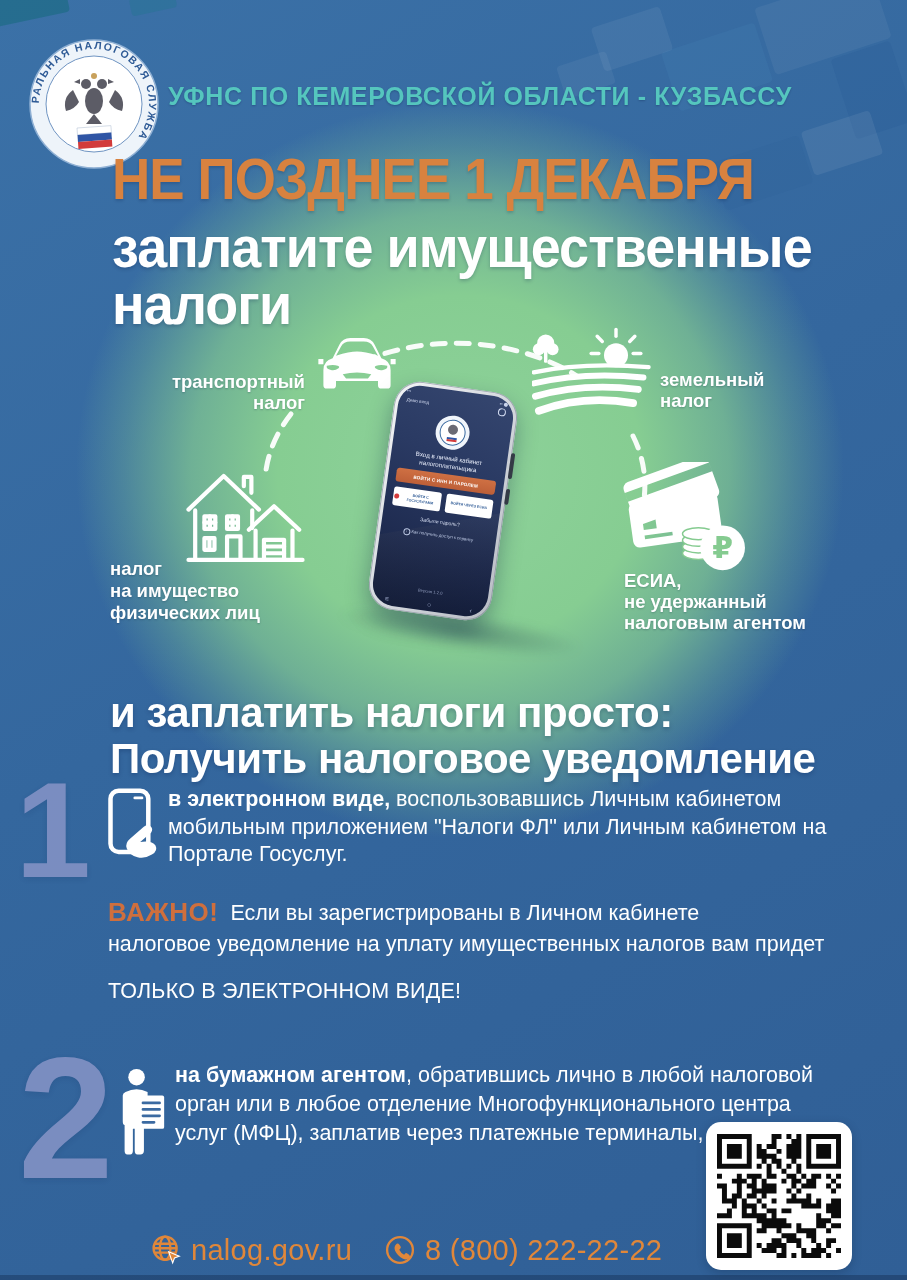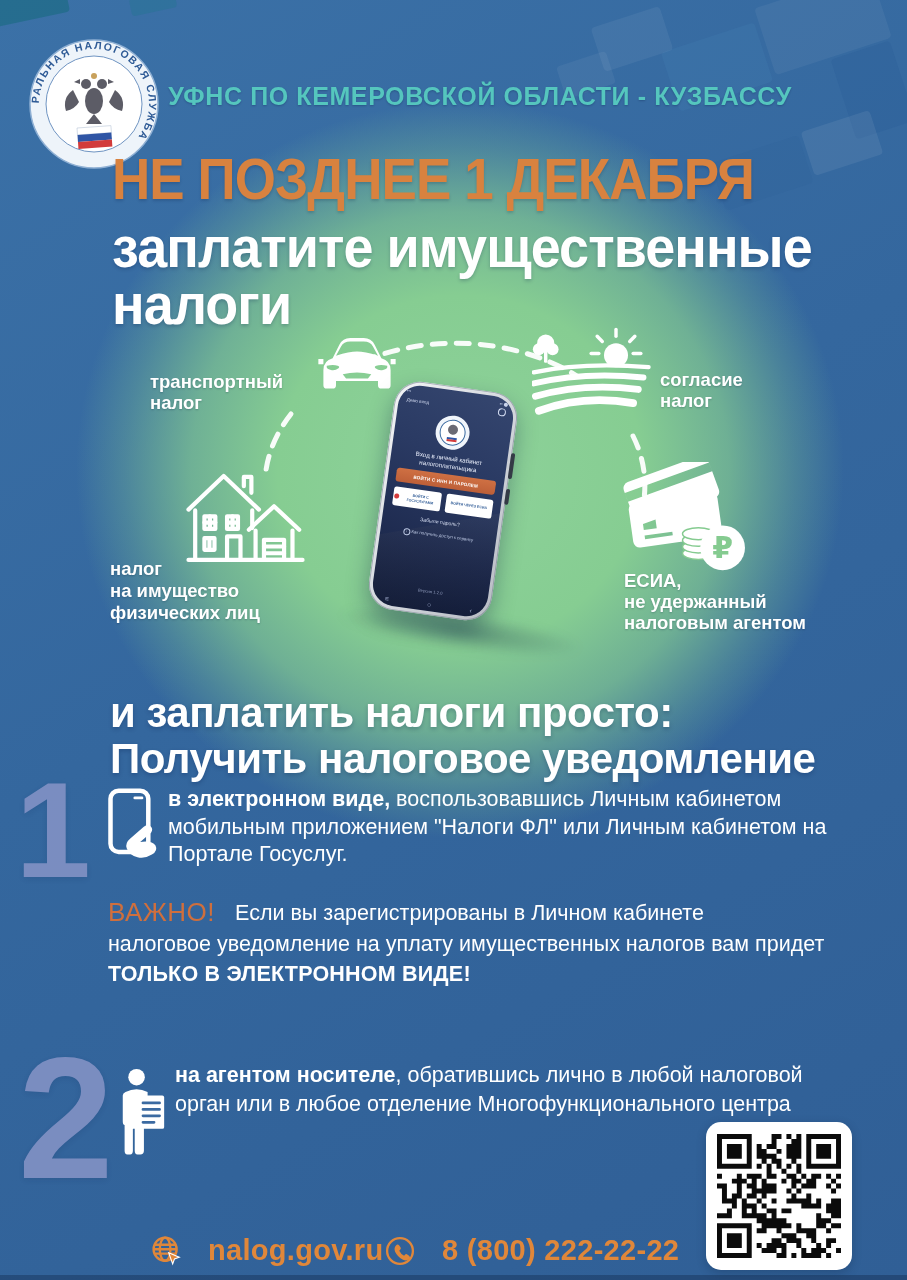--- a/index.html
+++ b/index.html
@@ -34,21 +34,21 @@
     transform:scaleX(0.93);transform-origin:left top;
     text-shadow:0 2px 4px rgba(0,25,70,0.22);
   }
   
   .arcs{position:absolute;left:0;top:0;pointer-events:none;}
   .tax-icon{position:absolute;}
   .tax-label{
     position:absolute;color:#fff;font-weight:bold;font-size:18.5px;line-height:21px;
     text-shadow:0 1px 2px rgba(0,30,60,0.25);white-space:nowrap;
   }
-  .t-transport{left:150px;top:371px;width:155px;}
+  .t-transport{left:150px;top:371px;width:155px;text-align:right;}
   .t-land{left:660px;top:369px;}
   .t-property{left:110px;top:558px;line-height:22px;}
   .t-ndfl{left:624px;top:570px;line-height:21px;}
   
   .phone-shadow{
     position:absolute;left:335px;top:612px;width:250px;height:38px;
     background:radial-gradient(ellipse at center,rgba(12,35,70,0.38),rgba(12,35,70,0) 70%);
     filter:blur(4px);transform:rotate(8deg);
   }
   .phone{
@@ -99,32 +99,32 @@
     text-shadow:0 2px 6px rgba(20,40,90,0.15);
   }
   .num-1{left:14px;top:762px;font-size:136px;width:78px;text-align:center;}
   .num-2{left:18px;top:1032px;font-size:172px;width:95px;text-align:center;}
   .para{position:absolute;color:#fff;font-size:21.5px;}
   .para .tline{white-space:nowrap;}
   .p-step1{left:168px;top:786px;line-height:27.5px;}
   .p-imp{left:108px;top:897px;line-height:30.5px;}
   .p-step2{left:175px;top:1061px;line-height:29px;}
   .lead{font-weight:bold;}
-  .imp-label{color:#cf6f3d;font-weight:normal;font-size:26px;letter-spacing:0.5px;margin-right:20px;vertical-align:-1px;}
-  .bold-line{font-weight:bold;letter-spacing:0.2px;}
+  .imp-label{color:#cf6f3d;font-weight:bold;font-size:26px;letter-spacing:0.5px;margin-right:12px;vertical-align:-1px;}
+  .bold-line{font-weight:normal;letter-spacing:0.2px;margin-top:17px;}
   .step-icon{position:absolute;}
   .i-step1{left:104px;top:788px;}
   .i-step2{left:118px;top:1068px;}
   
   .qr-box{
     position:absolute;left:706px;top:1122px;width:146px;height:148px;
     background:#fff;border-radius:15px;box-shadow:0 3px 10px rgba(10,30,60,0.25);
   }
   .qr-box svg{position:absolute;left:11px;top:11px;}
-  .footer-item{position:absolute;display:flex;align-items:center;gap:26px;color:#e0873a;font-weight:bold;}
+  .footer-item{position:absolute;display:flex;gap:9px;color:#e0873a;font-weight:normal;}
   .f-site{left:150px;top:1234px;}
   .f-phone{left:384px;top:1234px;}
   .footer-item .txt{font-size:29px;letter-spacing:0.3px;}
   .bottom-strip{position:absolute;left:0;right:0;bottom:0;height:5px;background:rgba(15,35,65,0.35);}
 </style>
 </head>
 <body>
 
 <div class="poster">
 
@@ -218,21 +218,21 @@
         <path d="M78 32 h-9" stroke-width="4"></path>
         <path d="M118 32 h9" stroke-width="4"></path>
         <path d="M2 54 Q60 42 136 48" stroke-width="5"></path>
         <path d="M2 67 Q60 53 130 60" stroke-width="7"></path>
         <path d="M4 82 Q60 66 124 74" stroke-width="8"></path>
         <path d="M8 99 Q60 80 118 90" stroke-width="9"></path>
       </g>
     </svg>
   </div>
   <div class="tax-label t-land">
-    <div>согласие</div>
+    <div>земельный</div>
     <div>налог</div>
   </div>
 
   <div class="tax-icon" style="left:180px;top:466px;">
     <svg width="126" height="104" viewBox="0 0 150 124" fill="none" stroke="#fff" stroke-width="5" stroke-linejoin="round" stroke-linecap="round">
       <path d="M10 52 L52 12 L94 52"></path>
       <path d="M76 24 V13 H85 V32"></path>
       <path d="M18 53 V112 M86 53 V74"></path>
       <rect x="29" y="60" width="13" height="15"></rect>
       <rect x="56" y="60" width="13" height="15"></rect>
@@ -366,23 +366,24 @@
         <path d="M8 26 Q20 20 32 26 L32 58 Q32 62 28 62 L28 90 Q28 94 24 94 L21 94 Q18 94 18 90 L18 66 L16 66 L16 90 Q16 94 13 94 L10 94 Q7 94 7 90 L7 62 Q5 62 5 58 L5 30 Q5 27 8 26 Z"></path>
         <rect x="22" y="30" width="28" height="36" rx="2"></rect>
       </g>
       <g stroke="#3b6aa1" stroke-width="3" stroke-linecap="round">
         <path d="M27 38 h18 M27 45 h18 M27 52 h18 M27 59 h12"></path>
       </g>
     </svg>
   </div>
   <div class="para p-step2">
     <div class="tline">
-      <span class="lead">на агентом носителе</span><span>, обратившись лично в любой налоговой</span>
+      <span class="lead">на бумажном агентом</span><span>, обратившись лично в любой налоговой</span>
     </div>
     <div class="tline">орган или в любое отделение Многофункционального центра</div>
+    <div class="tline">услуг (МФЦ), заплатив  через платежные терминалы,</div>
   </div>
 
   <div class="qr-box">
     <svg width="124" height="126" viewBox="0 0 25 25">
       <path id="qr-modules" fill="#0b0b0b" d="M0 0h1v1h-1zM1 0h1v1h-1zM2 0h1v1h-1zM3 0h1v1h-1zM4 0h1v1h-1zM5 0h1v1h-1zM6 0h1v1h-1zM0 1h1v1h-1zM6 1h1v1h-1zM0 2h1v1h-1zM2 2h1v1h-1zM3 2h1v1h-1zM4 2h1v1h-1zM6 2h1v1h-1zM0 3h1v1h-1zM2 3h1v1h-1zM3 3h1v1h-1zM4 3h1v1h-1zM6 3h1v1h-1zM0 4h1v1h-1zM2 4h1v1h-1zM3 4h1v1h-1zM4 4h1v1h-1zM6 4h1v1h-1zM0 5h1v1h-1zM6 5h1v1h-1zM0 6h1v1h-1zM1 6h1v1h-1zM2 6h1v1h-1zM3 6h1v1h-1zM4 6h1v1h-1zM5 6h1v1h-1zM6 6h1v1h-1zM18 0h1v1h-1zM19 0h1v1h-1zM20 0h1v1h-1zM21 0h1v1h-1zM22 0h1v1h-1zM23 0h1v1h-1zM24 0h1v1h-1zM18 1h1v1h-1zM24 1h1v1h-1zM18 2h1v1h-1zM20 2h1v1h-1zM21 2h1v1h-1zM22 2h1v1h-1zM24 2h1v1h-1zM18 3h1v1h-1zM20 3h1v1h-1zM21 3h1v1h-1zM22 3h1v1h-1zM24 3h1v1h-1zM18 4h1v1h-1zM20 4h1v1h-1zM21 4h1v1h-1zM22 4h1v1h-1zM24 4h1v1h-1zM18 5h1v1h-1zM24 5h1v1h-1zM18 6h1v1h-1zM19 6h1v1h-1zM20 6h1v1h-1zM21 6h1v1h-1zM22 6h1v1h-1zM23 6h1v1h-1zM24 6h1v1h-1zM0 18h1v1h-1zM1 18h1v1h-1zM2 18h1v1h-1zM3 18h1v1h-1zM4 18h1v1h-1zM5 18h1v1h-1zM6 18h1v1h-1zM0 19h1v1h-1zM6 19h1v1h-1zM0 20h1v1h-1zM2 20h1v1h-1zM3 20h1v1h-1zM4 20h1v1h-1zM6 20h1v1h-1zM0 21h1v1h-1zM2 21h1v1h-1zM3 21h1v1h-1zM4 21h1v1h-1zM6 21h1v1h-1zM0 22h1v1h-1zM2 22h1v1h-1zM3 22h1v1h-1zM4 22h1v1h-1zM6 22h1v1h-1zM0 23h1v1h-1zM6 23h1v1h-1zM0 24h1v1h-1zM1 24h1v1h-1zM2 24h1v1h-1zM3 24h1v1h-1zM4 24h1v1h-1zM5 24h1v1h-1zM6 24h1v1h-1zM11 0h1v1h-1zM12 0h1v1h-1zM14 0h1v1h-1zM16 0h1v1h-1zM11 1h1v1h-1zM15 1h1v1h-1zM16 1h1v1h-1zM8 2h1v1h-1zM10 2h1v1h-1zM11 2h1v1h-1zM14 2h1v1h-1zM15 2h1v1h-1zM16 2h1v1h-1zM8 3h1v1h-1zM9 3h1v1h-1zM12 3h1v1h-1zM14 3h1v1h-1zM15 3h1v1h-1zM16 3h1v1h-1zM8 4h1v1h-1zM9 4h1v1h-1zM10 4h1v1h-1zM11 4h1v1h-1zM14 4h1v1h-1zM15 4h1v1h-1zM16 4h1v1h-1zM9 5h1v1h-1zM11 5h1v1h-1zM12 5h1v1h-1zM15 5h1v1h-1zM8 6h1v1h-1zM10 6h1v1h-1zM12 6h1v1h-1zM14 6h1v1h-1zM16 6h1v1h-1zM10 7h1v1h-1zM13 7h1v1h-1zM16 7h1v1h-1zM0 8h1v1h-1zM4 8h1v1h-1zM6 8h1v1h-1zM7 8h1v1h-1zM8 8h1v1h-1zM10 8h1v1h-1zM11 8h1v1h-1zM14 8h1v1h-1zM15 8h1v1h-1zM17 8h1v1h-1zM19 8h1v1h-1zM20 8h1v1h-1zM22 8h1v1h-1zM24 8h1v1h-1zM3 9h1v1h-1zM4 9h1v1h-1zM5 9h1v1h-1zM7 9h1v1h-1zM9 9h1v1h-1zM13 9h1v1h-1zM15 9h1v1h-1zM16 9h1v1h-1zM18 9h1v1h-1zM19 9h1v1h-1zM23 9h1v1h-1zM0 10h1v1h-1zM1 10h1v1h-1zM4 10h1v1h-1zM6 10h1v1h-1zM7 10h1v1h-1zM9 10h1v1h-1zM10 10h1v1h-1zM11 10h1v1h-1zM15 10h1v1h-1zM17 10h1v1h-1zM18 10h1v1h-1zM19 10h1v1h-1zM22 10h1v1h-1zM24 10h1v1h-1zM1 11h1v1h-1zM4 11h1v1h-1zM7 11h1v1h-1zM8 11h1v1h-1zM9 11h1v1h-1zM10 11h1v1h-1zM11 11h1v1h-1zM14 11h1v1h-1zM16 11h1v1h-1zM23 11h1v1h-1zM1 12h1v1h-1zM3 12h1v1h-1zM4 12h1v1h-1zM6 12h1v1h-1zM7 12h1v1h-1zM9 12h1v1h-1zM15 12h1v1h-1zM18 12h1v1h-1zM1 13h1v1h-1zM2 13h1v1h-1zM3 13h1v1h-1zM5 13h1v1h-1zM8 13h1v1h-1zM11 13h1v1h-1zM14 13h1v1h-1zM15 13h1v1h-1zM16 13h1v1h-1zM17 13h1v1h-1zM18 13h1v1h-1zM20 13h1v1h-1zM23 13h1v1h-1zM24 13h1v1h-1zM3 14h1v1h-1zM5 14h1v1h-1zM6 14h1v1h-1zM7 14h1v1h-1zM9 14h1v1h-1zM17 14h1v1h-1zM18 14h1v1h-1zM19 14h1v1h-1zM20 14h1v1h-1zM22 14h1v1h-1zM23 14h1v1h-1zM24 14h1v1h-1zM2 15h1v1h-1zM5 15h1v1h-1zM7 15h1v1h-1zM10 15h1v1h-1zM11 15h1v1h-1zM13 15h1v1h-1zM14 15h1v1h-1zM22 15h1v1h-1zM23 15h1v1h-1zM24 15h1v1h-1zM0 16h1v1h-1zM1 16h1v1h-1zM2 16h1v1h-1zM5 16h1v1h-1zM6 16h1v1h-1zM7 16h1v1h-1zM8 16h1v1h-1zM9 16h1v1h-1zM11 16h1v1h-1zM20 16h1v1h-1zM23 16h1v1h-1zM24 16h1v1h-1zM8 17h1v1h-1zM9 17h1v1h-1zM10 17h1v1h-1zM11 17h1v1h-1zM12 17h1v1h-1zM13 17h1v1h-1zM20 17h1v1h-1zM21 17h1v1h-1zM22 17h1v1h-1zM9 18h1v1h-1zM10 18h1v1h-1zM11 18h1v1h-1zM12 18h1v1h-1zM13 18h1v1h-1zM14 18h1v1h-1zM16 18h1v1h-1zM20 18h1v1h-1zM21 18h1v1h-1zM23 18h1v1h-1zM24 18h1v1h-1zM8 19h1v1h-1zM9 19h1v1h-1zM12 19h1v1h-1zM16 19h1v1h-1zM17 19h1v1h-1zM18 19h1v1h-1zM19 19h1v1h-1zM22 19h1v1h-1zM13 20h1v1h-1zM14 20h1v1h-1zM15 20h1v1h-1zM18 20h1v1h-1zM19 20h1v1h-1zM11 21h1v1h-1zM12 21h1v1h-1zM14 21h1v1h-1zM15 21h1v1h-1zM16 21h1v1h-1zM19 21h1v1h-1zM22 21h1v1h-1zM23 21h1v1h-1zM8 22h1v1h-1zM10 22h1v1h-1zM11 22h1v1h-1zM12 22h1v1h-1zM13 22h1v1h-1zM16 22h1v1h-1zM20 22h1v1h-1zM22 22h1v1h-1zM9 23h1v1h-1zM10 23h1v1h-1zM11 23h1v1h-1zM13 23h1v1h-1zM17 23h1v1h-1zM19 23h1v1h-1zM20 23h1v1h-1zM21 23h1v1h-1zM24 23h1v1h-1zM12 24h1v1h-1zM13 24h1v1h-1zM15 24h1v1h-1zM17 24h1v1h-1zM18 24h1v1h-1zM19 24h1v1h-1zM20 24h1v1h-1zM22 24h1v1h-1z"></path>
     </svg>
   </div>
 
   <div class="footer-item f-site">
     <svg width="32" height="32" viewBox="0 0 36 36">

